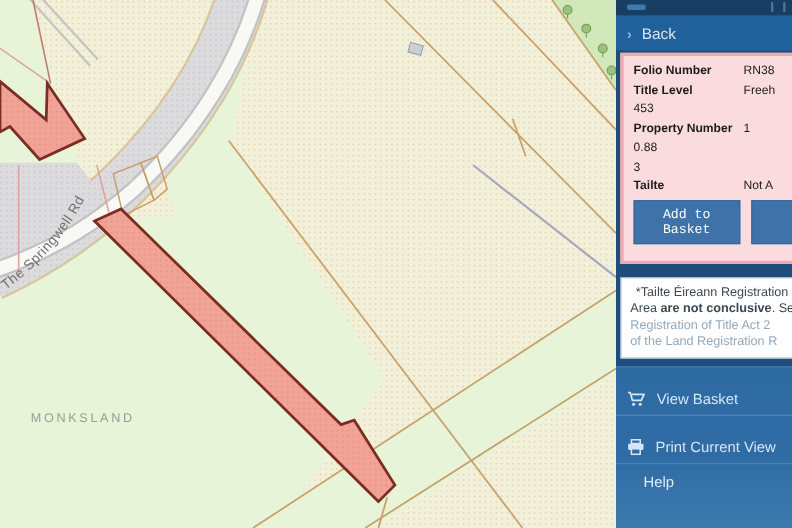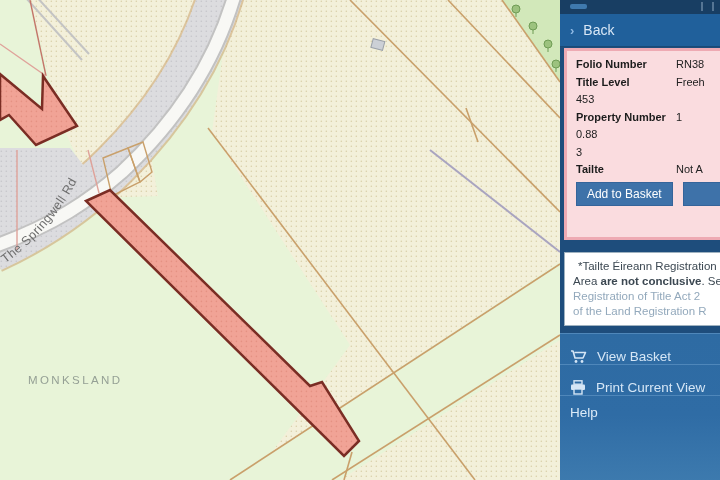--- a/index.html
+++ b/index.html
@@ -16,35 +16,35 @@
            display:flex;align-items:center;gap:9px;padding-left:10px;box-sizing:border-box;
            color:#d8e7f6;font-size:14px;cursor:pointer;border-bottom:1px solid #1a4a77;}
   .backrow .chev{color:#8fb9e4;font-weight:bold;font-size:13px;}
   .folio-panel{position:absolute;left:4px;top:48px;width:176px;height:192px;background:#fadcdf;
                border:3px solid #eeaab3;box-sizing:border-box;padding:7px 0 0 9px;
                font-size:11px;color:#1c1c1c;}
   .frow{display:flex;margin-bottom:4.5px;line-height:13px;}
   .frow .lbl{width:100px;font-weight:bold;flex:none;}
   .frow .val{color:#222;white-space:nowrap;}
   .btnrow{display:flex;gap:10px;margin-top:6px;}
-  .bbtn{height:24px;background:#3e72a9;border:1px solid #35649a;color:#fff;font-size:12px;
-        font-family:Liberation Sans, sans-serif;cursor:pointer;}
+  .bbtn{height:40px;background:#3e72a9;border:1px solid #35649a;color:#fff;font-size:12px;
+        font-family:Liberation Mono, monospace;cursor:pointer;}
   .bbtn.b1{width:108px;} .bbtn.b2{width:60px;}
   .disclaimer{position:absolute;left:4px;top:252px;width:210px;background:#ffffff;
               border:1px solid #9fb2c0;box-sizing:border-box;padding:6px 0 6px 8px;
               font-size:11.5px;color:#3c4852;line-height:15px;white-space:nowrap;}
   .disclaimer .l1{padding-left:5px;}
   .disclaimer a{color:#93a9bc;cursor:pointer;}
   .lower{position:absolute;left:0;top:333px;width:160px;height:147px;
          background:linear-gradient(180deg,#2e6ba3 0%,#2f6ca5 55%,#3d7aae 100%);
          border-top:1px solid #4f87ba;}
-  .mrow{height:30px;display:flex;align-items:flex-end;gap:10px;padding-left:10px;
-        color:#d5e6f6;font-size:13.5px;cursor:pointer;border-bottom:1px solid #4f87ba;}
+  .mrow{height:30px;display:flex;align-items:center;gap:10px;padding-left:10px;
+        color:#d5e6f6;font-size:13.5px;cursor:pointer;border-bottom:1px solid #4f87ba;margin-top:13px;}
   .mrow svg{flex:none;}
-  .helprow{padding:9px 0 0 10px;color:#dcebf8;font-size:13.5px;cursor:pointer;}
+  .helprow{padding:9px 0 0 10px;color:#dcebf8;font-size:13.5px;cursor:pointer;margin-left:15px;}
 </style>
 </head>
 <body>
 
 <div class="stage">
 
   <div class="map-wrap">
     <svg width="560" height="480" viewBox="0 0 560 480" xmlns="http://www.w3.org/2000/svg">
       <defs>
         <pattern id="pdots" width="5" height="5" patternUnits="userSpaceOnUse">

